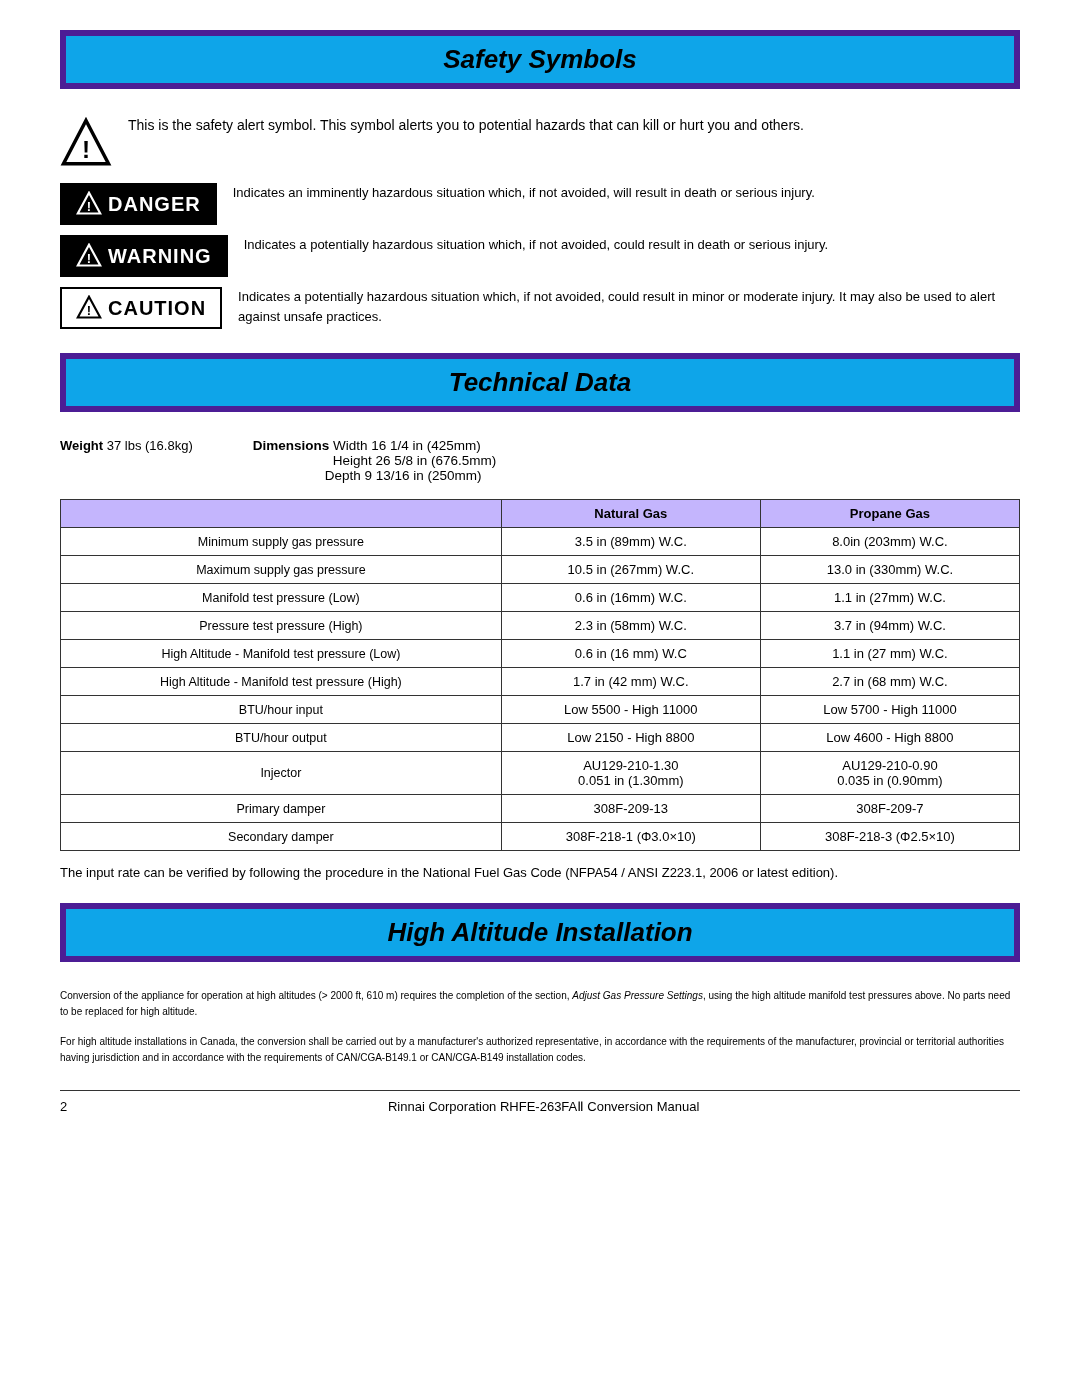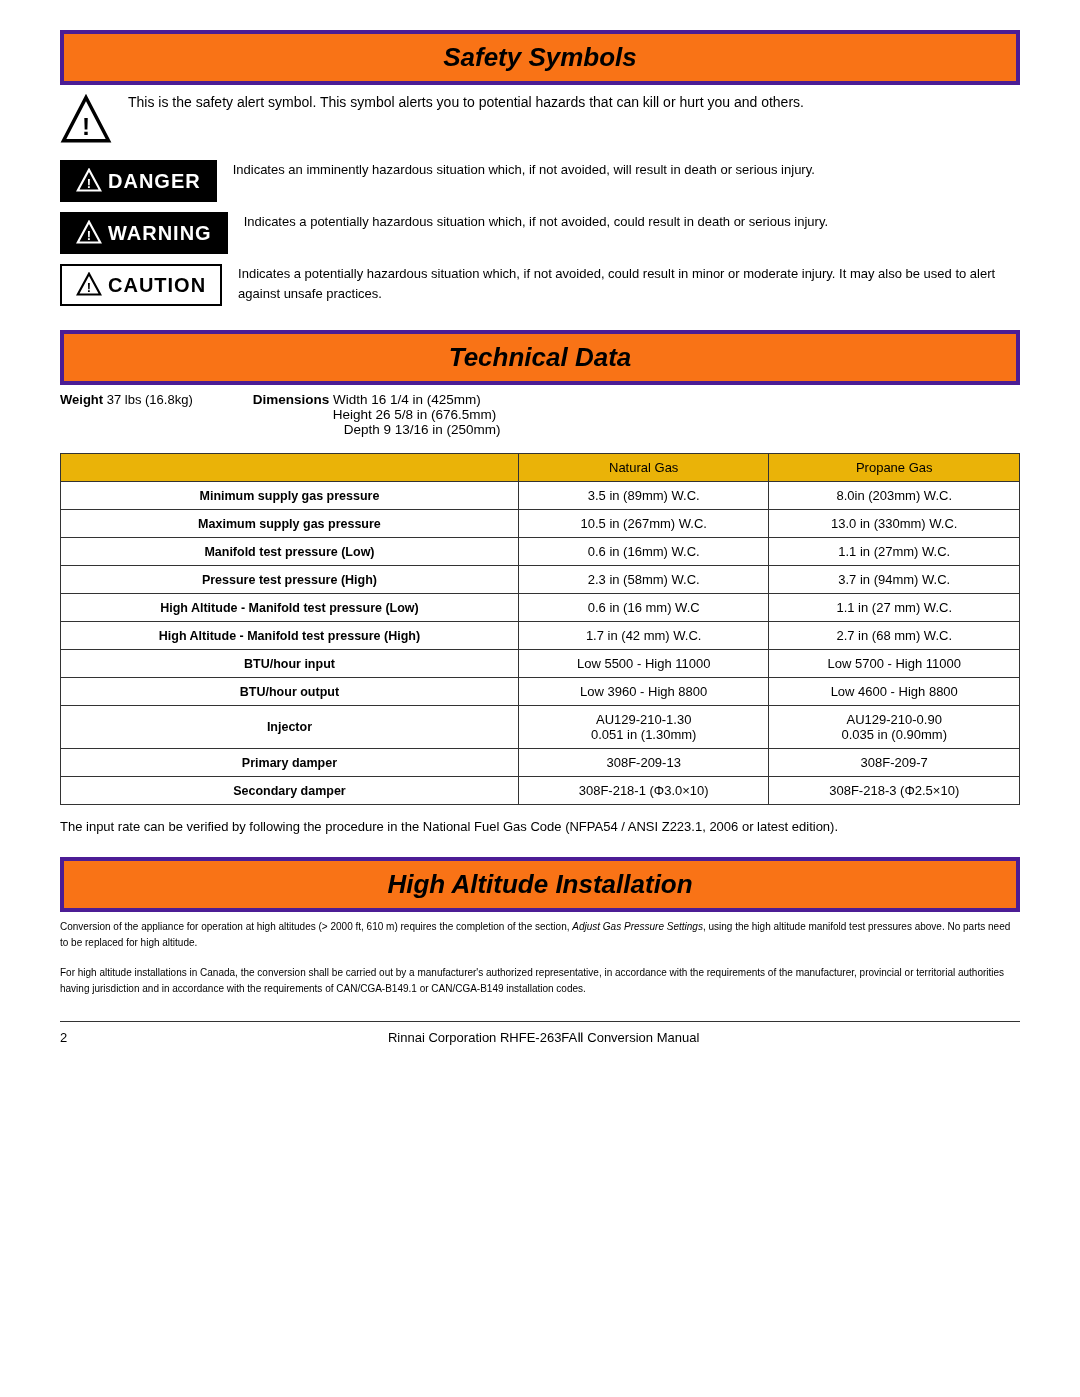--- a/index.html
+++ b/index.html
@@ -8,27 +8,27 @@
       font-size: 13px;
       background: #fff;
       color: #000;
       width: 1080px;
       min-height: 1397px;
       padding: 30px 60px 30px 60px;
     }
 
     
     .section-header {
-      background: #f97316;
-      border: 4px solid #4c1d95;
+      background: #0ea5e9;
+      border: 6px solid #4c1d95;
       text-align: center;
       font-size: 26px;
       font-weight: bold;
       padding: 8px 0;
-      margin-bottom: 7px;
+      margin-bottom: 26px;
       font-style: italic;
     }
 
     
     .safety-symbols-section {
       margin-bottom: 24px;
     }
 
     .safety-alert-row {
       display: flex;
@@ -137,28 +137,27 @@
       font-size: 13px;
     }
 
     .data-table th, .data-table td {
       border: 1px solid #333;
       padding: 6px 10px;
       text-align: center;
     }
 
     .data-table th {
-      font-weight: normal;
-      background: #eab308;
+      font-weight: bold;
+      background: #c4b5fd;
     }
 
     .data-table td:first-child {
       text-align: center;
       font-size: 12.5px;
-      font-weight: bold;
     }
 
     .data-table tbody tr td:first-child {
       font-size: 12.5px;
     }
 
     .footnote {
       font-size: 13px;
       line-height: 1.5;
       margin-bottom: 20px;
@@ -255,21 +254,21 @@
 
   <div class="weight-dimensions-row">
     <div class="weight-block">
       <strong>Weight</strong>
       <span>37 lbs (16.8kg)</span>
     </div>
     <div class="dimensions-block">
       <strong>Dimensions</strong>
       <span>  Width  </span><span>16 1/4 in (425mm)</span><br>
       <span style="margin-left:80px;">Height  </span><span>26 5/8 in (676.5mm)</span><br>
-      <span style="margin-left:91px;">Depth   </span><span>9 13/16 in (250mm)</span>
+      <span style="margin-left:72px;">Depth   </span><span>9 13/16 in (250mm)</span>
     </div>
   </div>
 
   <table class="data-table">
     <thead>
       <tr>
         <th></th>
         <th>Natural Gas</th>
         <th>Propane Gas</th>
       </tr>
@@ -305,21 +304,21 @@
           <td>1.7 in (42 mm) W.C.</td>
           <td>2.7 in (68 mm) W.C.</td>
         </tr>
         <tr>
           <td>BTU/hour input</td>
           <td>Low 5500 - High 11000</td>
           <td>Low 5700 - High 11000</td>
         </tr>
         <tr>
           <td>BTU/hour output</td>
-          <td>Low 3960 - High 8800</td>
+          <td>Low 2150 - High 8800</td>
           <td>Low 4600 - High 8800</td>
         </tr>
         <tr>
           <td>Injector</td>
           <td>AU129-210-1.30<br>0.051 in (1.30mm)</td>
           <td>AU129-210-0.90<br>0.035 in (0.90mm)</td>
         </tr>
         <tr>
           <td>Primary damper</td>
           <td>308F-209-13</td>

